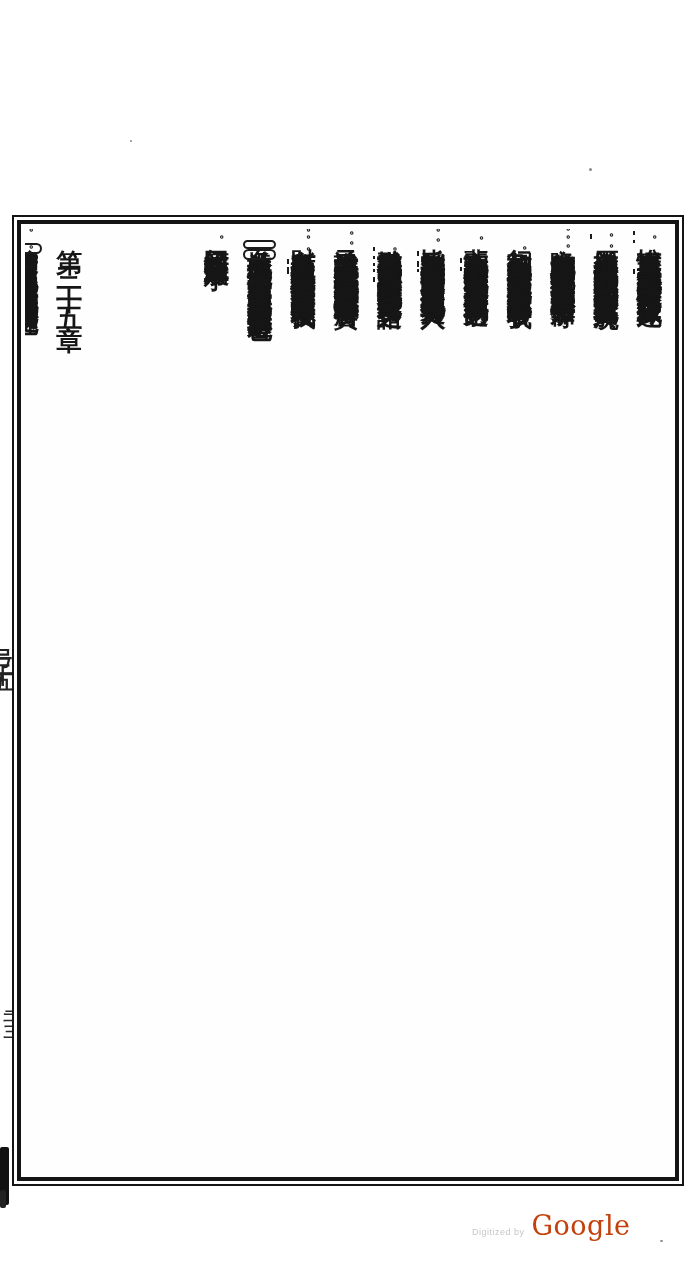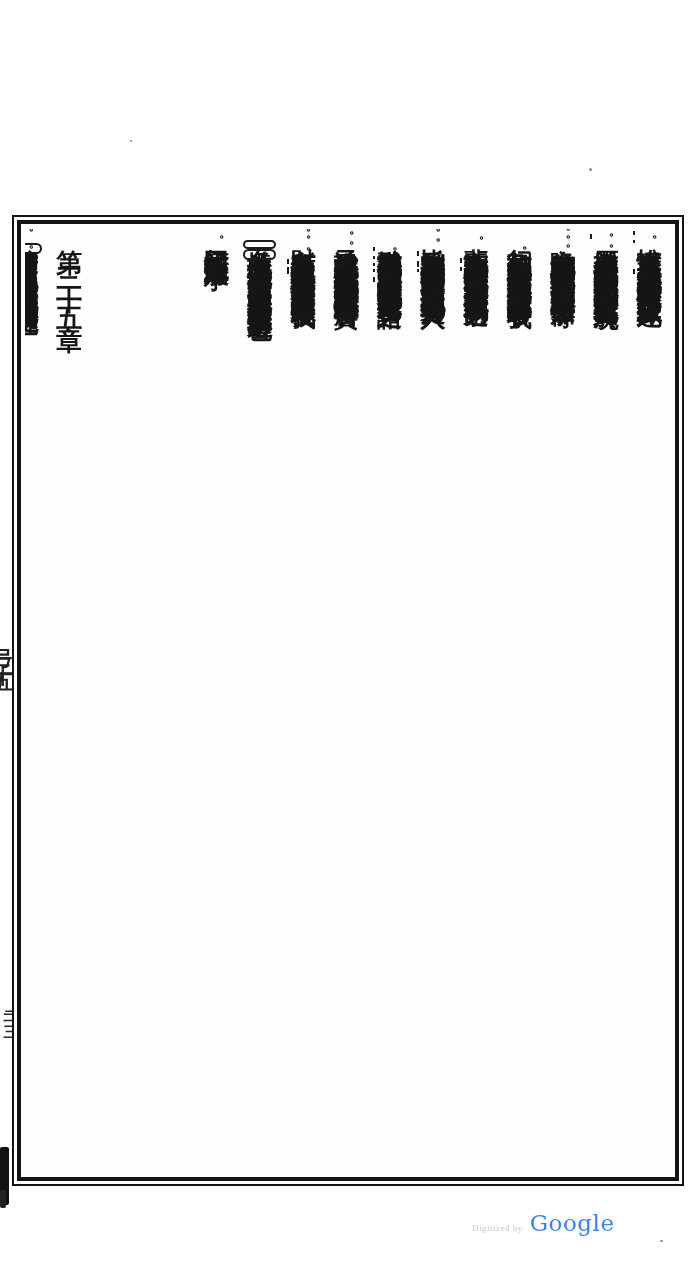--- a/index.html
+++ b/index.html
@@ -57,26 +57,26 @@
   }
   .ink-blot2{
     position:absolute;left:0;top:1190px;width:6px;height:18px;
     background:#222;border-radius:2px;
   }
   .watermark{
     position:absolute;left:472px;top:1210px;display:flex;align-items:baseline;
     gap:7px;user-select:none;
   }
   .wm-text{
-    font-family:Liberation Serif, serif;
+    font-family:Liberation Sans, sans-serif;
     font-size:9px;color:#c6c6c6;letter-spacing:0.5px;
   }
   .wm-logo{
     font-family:"DejaVu Serif","Liberation Serif",serif;
-    font-size:23px;color:#3b82f6;letter-spacing:0.5px;
+    font-size:27px;color:#c2410c;letter-spacing:0.5px;
   }
   
   .speck{position:absolute;background:#8a8a8a;border-radius:50%;}
 </style>
 </head>
 <body>
 
 <div class="margin-frags">
   <span class="inner">弓三十五</span>
 </div>

